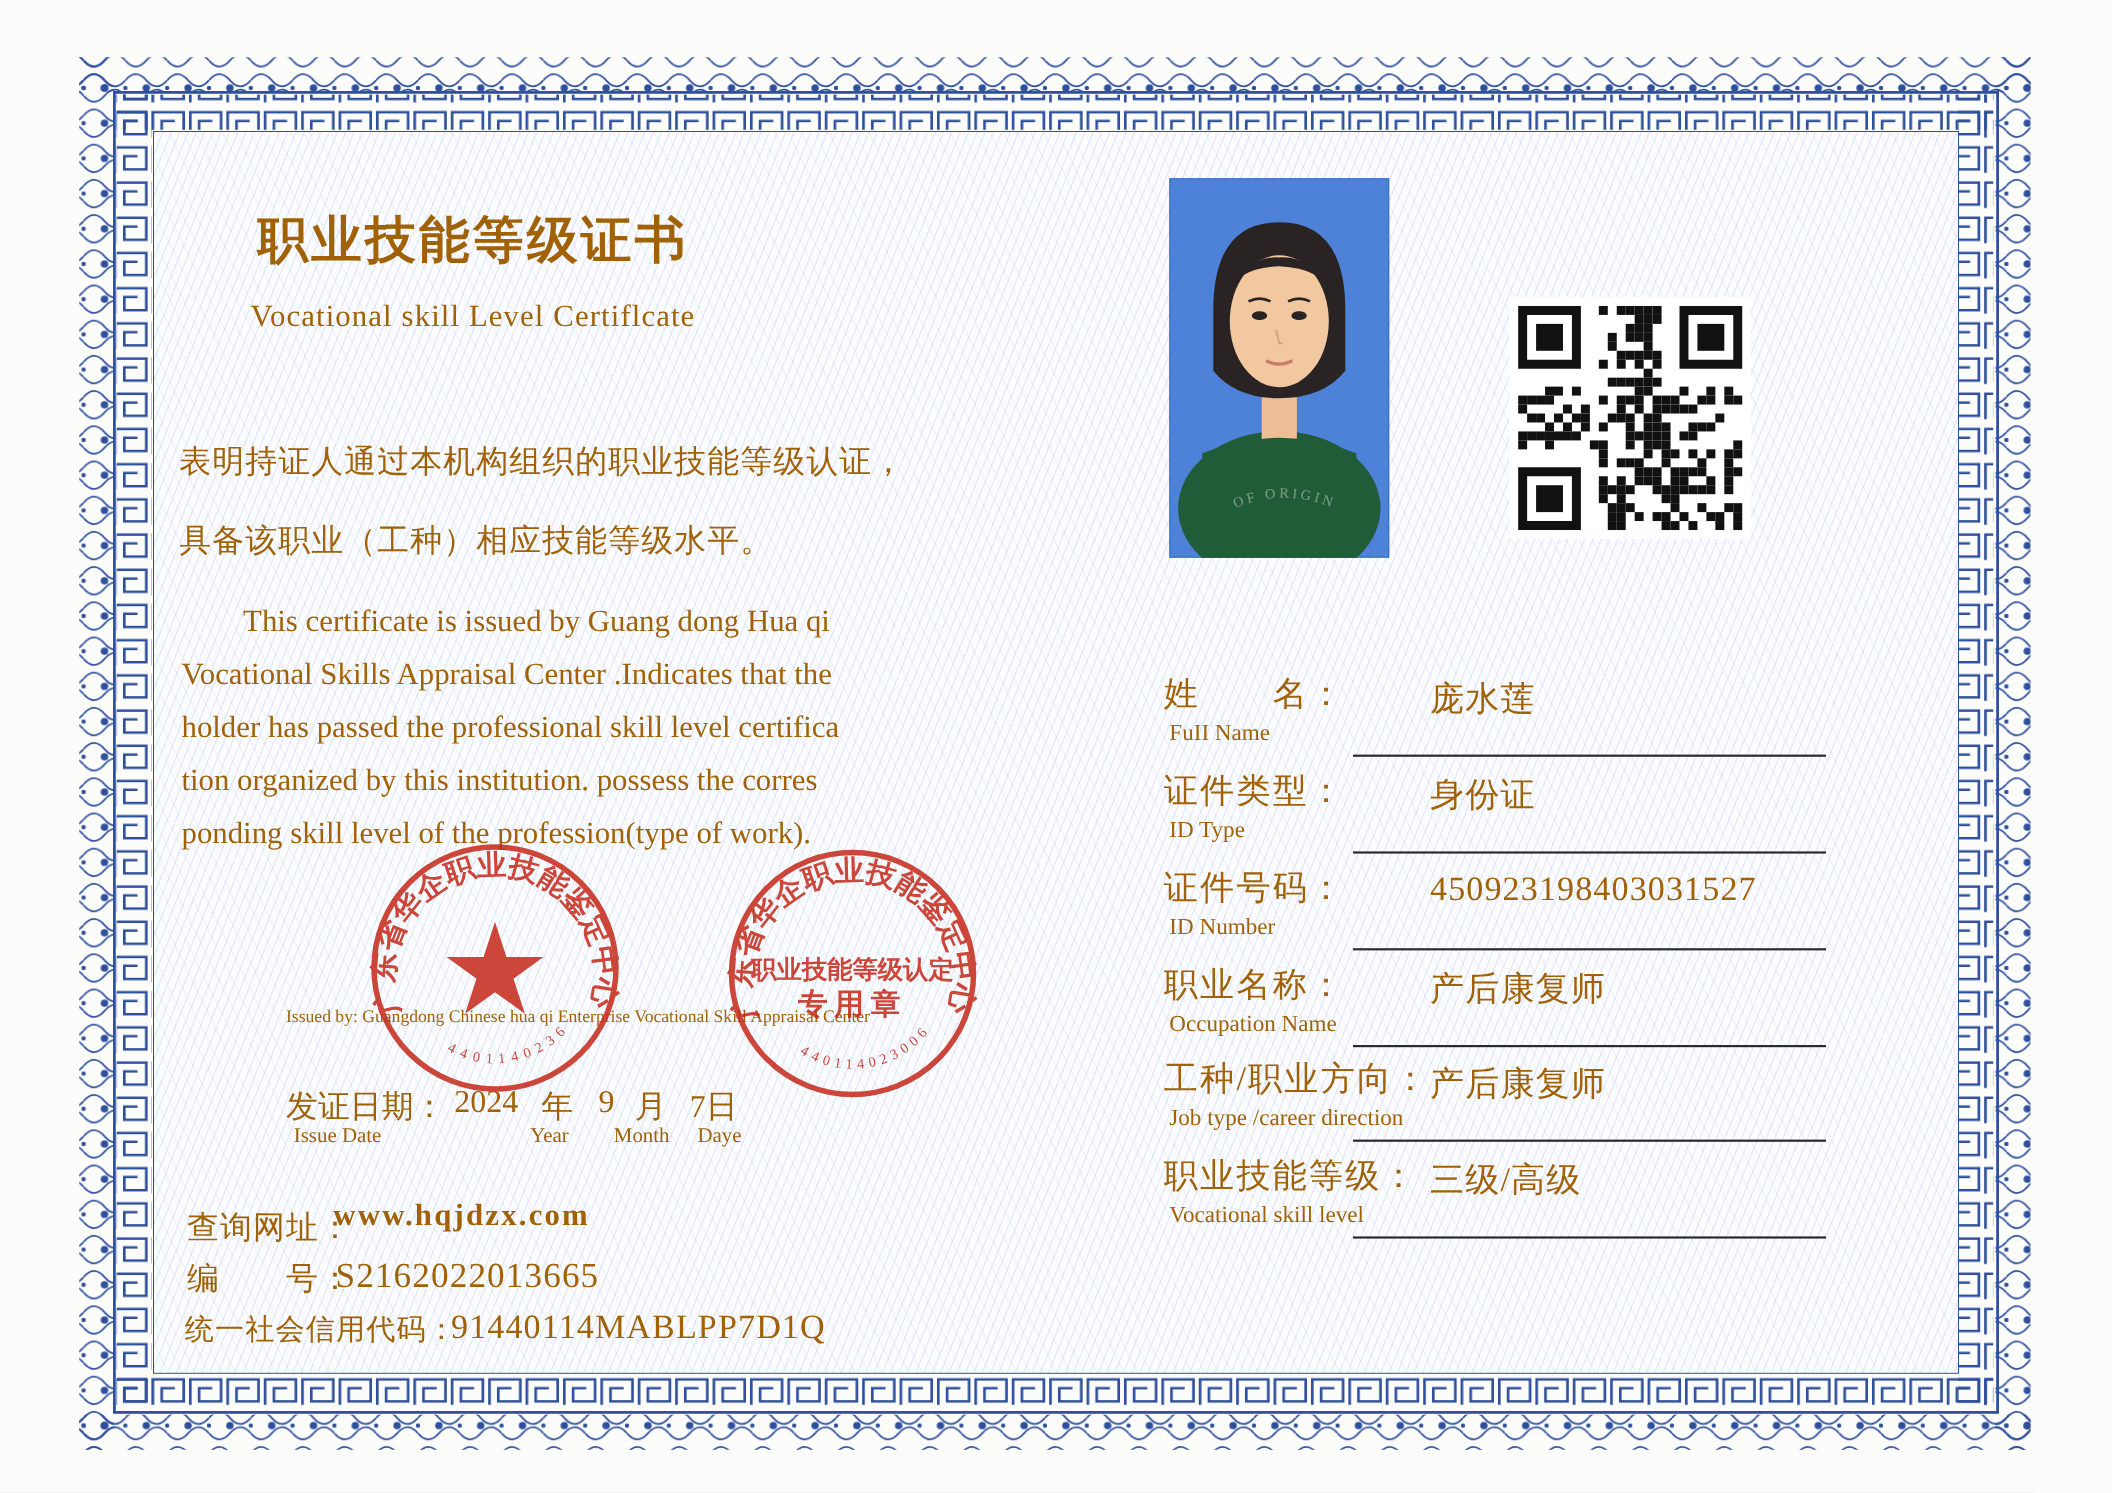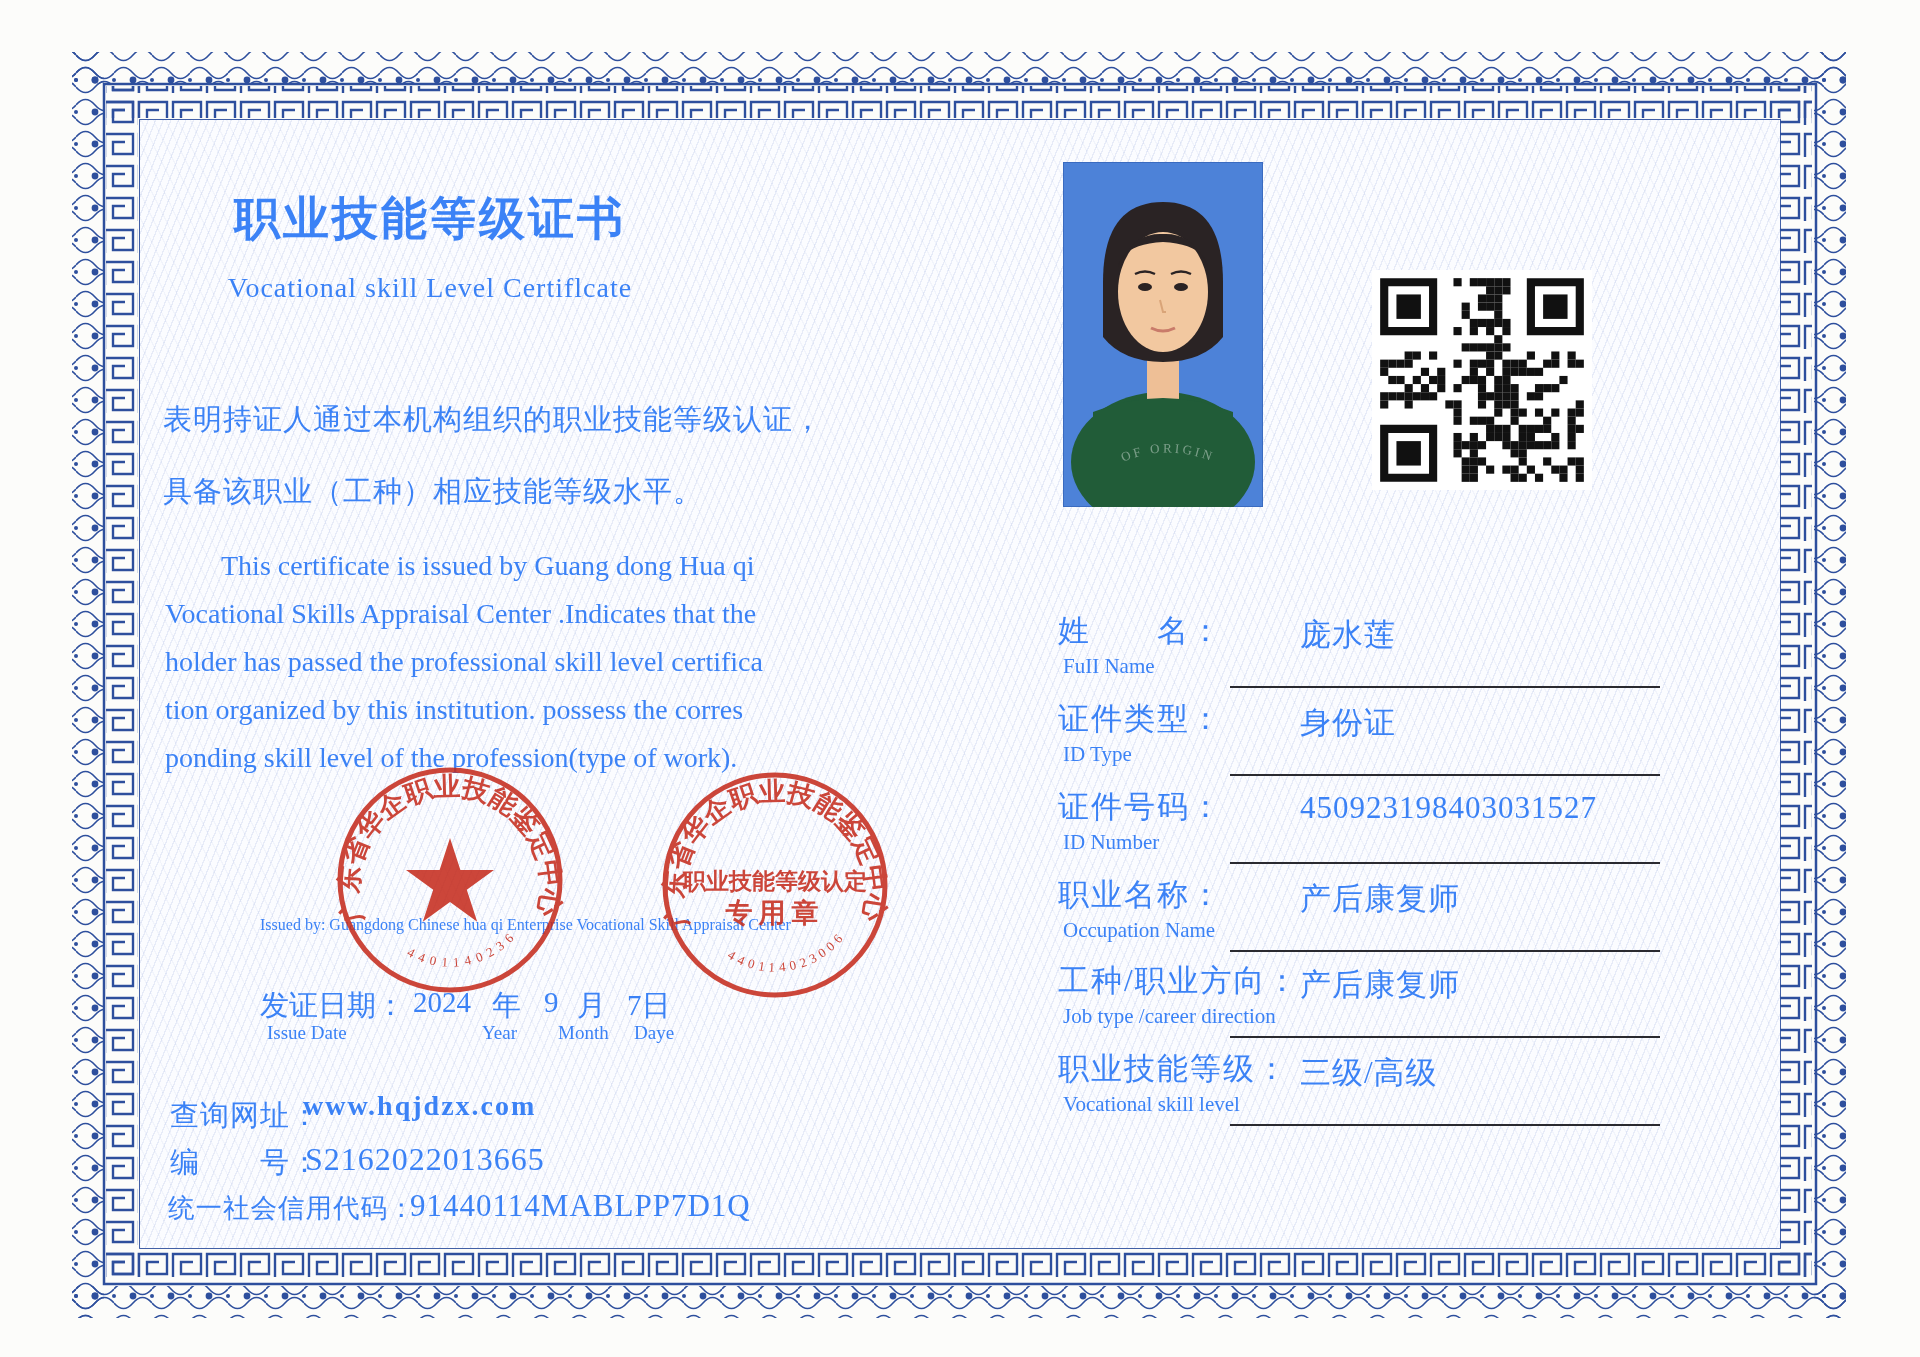--- a/index.html
+++ b/index.html
@@ -1,17 +1,17 @@
 <!DOCTYPE html>
 <html><head>
 <meta charset="utf-8">
 <style>
   html,body{margin:0;padding:0;background:#e8e8e6;}
   .page{position:relative;width:1920px;height:1357px;background:#fcfcfa;overflow:hidden;
-        font-family:"Liberation Serif","DejaVu Serif",serif;color:#3b82f6;}
+        font-family:"Liberation Serif","DejaVu Serif",serif;color:#a16207;}
   .frame{position:absolute;left:0;top:0;}
   .content{position:absolute;left:140px;top:120px;width:1640px;height:1128px;
     background:
       repeating-linear-gradient(112deg, rgba(116,140,208,0.15) 0px, rgba(116,140,208,0.15) 1.3px, rgba(255,255,255,0) 1.3px, rgba(255,255,255,0) 7px),
       repeating-linear-gradient(64deg, rgba(116,140,208,0.07) 0px, rgba(116,140,208,0.07) 1.3px, rgba(255,255,255,0) 1.3px, rgba(255,255,255,0) 11px),
       #fbfcff;}
   .abs{position:absolute;white-space:nowrap;}
   .title-cn{left:150px;top:188px;width:560px;text-align:center;font-size:46px;font-weight:bold;letter-spacing:3px;}
   .title-en{left:150px;top:272px;width:560px;text-align:center;font-size:28px;letter-spacing:1px;}
   .cnline{font-size:29px;letter-spacing:1px;}

